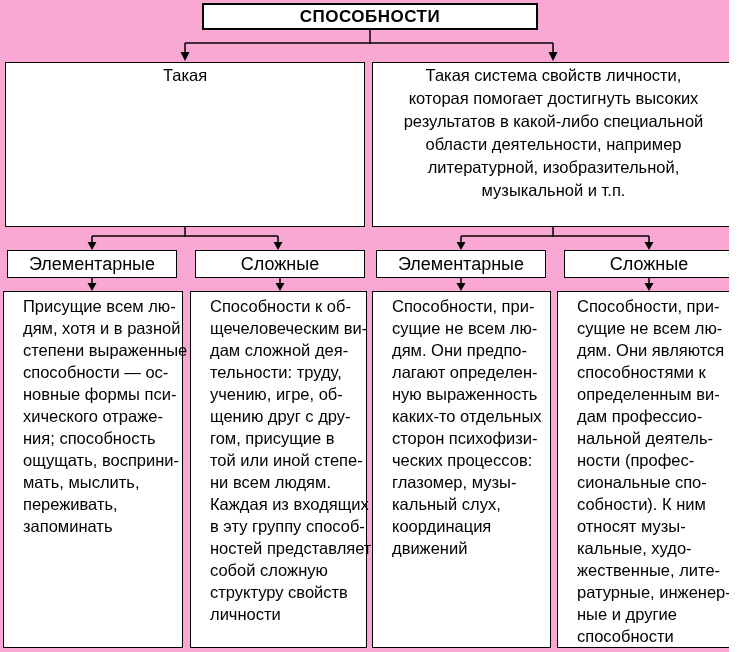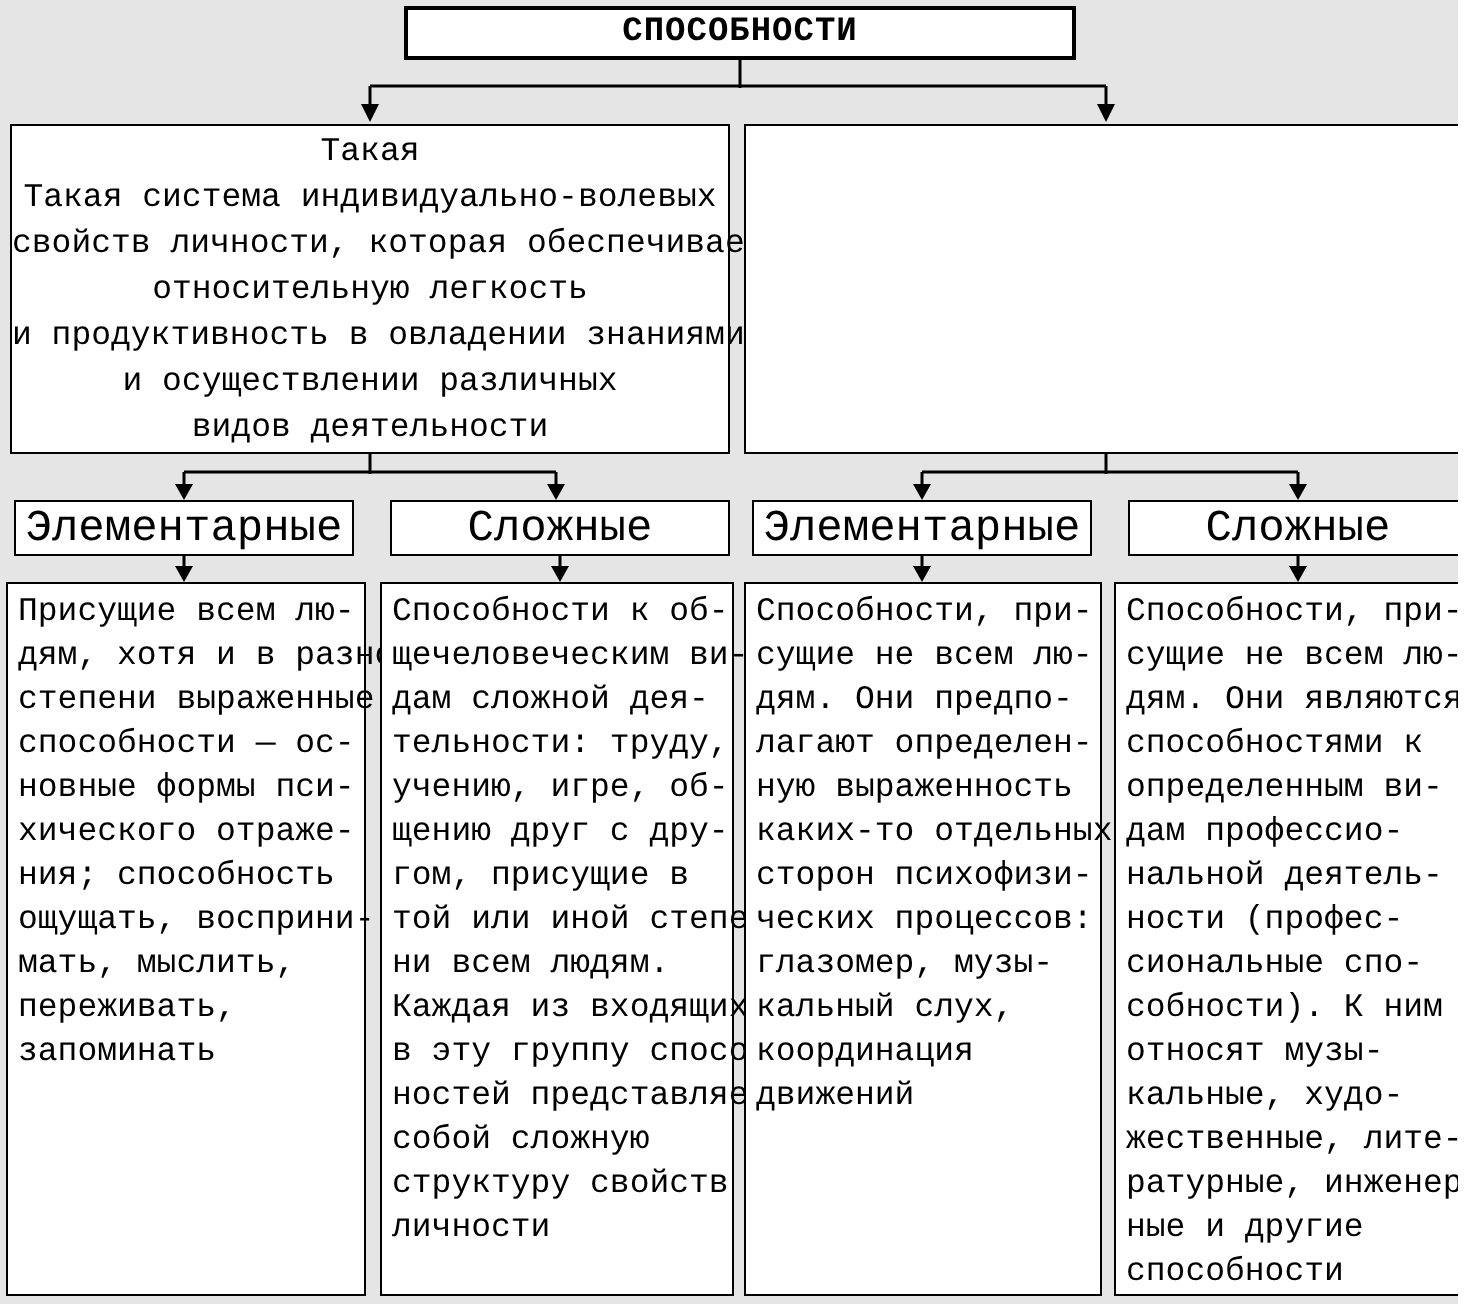--- a/index.html
+++ b/index.html
@@ -4,22 +4,22 @@
 <style>
   html, body {
     margin: 0;
     padding: 0;
     background: #ffffff;
   }
   .canvas {
     position: relative;
     width: 729px;
     height: 652px;
-    background: #e5e5e5;
-    font-family: Liberation Mono, monospace;
+    background: #f9a8d4;
+    font-family: Liberation Sans, sans-serif;
     color: #000000;
     overflow: hidden;
   }
   .connectors {
     position: absolute;
     left: 0; top: 0;
     width: 739px; height: 652px;
   }
   .box {
     position: absolute;
@@ -46,31 +46,31 @@
     line-height: 23px;
     padding-top: 1px;
   }
   .l2-left  { left: 5px;   width: 360px; }
   .l2-right { left: 372px; width: 363px; }
   .l2-head { white-space: pre; }
   .l2-body { white-space: pre; }
   .l3 {
     top: 250px;
     height: 28px;
-    font-size: 22px;
+    font-size: 18px;
     display: flex;
     align-items: center;
     justify-content: center;
   }
   .l4 {
     top: 291px;
     height: 357px;
     font-size: 16.5px;
     line-height: 22px;
-    padding: 3px 5px;
+    padding: 3px 19px;
     white-space: pre;
     text-align: left;
   }
 </style>
 </head>
 <body>
 
 <div class="canvas">
 
   <svg class="connectors" width="739" height="652" viewBox="0 0 739 652" stroke="#000000" stroke-width="1.5" fill="#000000">
@@ -105,29 +105,29 @@
     <line x1="649" y1="278" x2="649" y2="284"></line>
     <polygon points="644.5,283 653.5,283 649,291" stroke="none"></polygon>
   </svg>
 
   <div class="box root">
     <span>СПОСОБНОСТИ</span>
   </div>
 
   <div class="box l2 l2-left">
     <div class="l2-head">Такая</div>
-    <div class="l2-body">Такая система индивидуально-волевых
-свойств личности, которая обеспечивает
-относительную легкость
-и продуктивность в овладении знаниями
-и осуществлении различных
-видов деятельности</div>
   </div>
 
   <div class="box l2 l2-right">
+    <div class="l2-body">Такая система свойств личности,
+которая помогает достигнуть высоких
+результатов в какой-либо специальной
+области деятельности, например
+литературной, изобразительной,
+музыкальной и т.п.</div>
   </div>
 
   <div class="box l3" style="left:7px;   width:170px;">Элементарные</div>
   <div class="box l3" style="left:195px; width:170px;">Сложные</div>
   <div class="box l3" style="left:376px; width:170px;">Элементарные</div>
   <div class="box l3" style="left:564px; width:170px;">Сложные</div>
 
   <div class="box l4" style="left:3px;   width:180px;">Присущие всем лю-
 дям, хотя и в разной
 степени выраженные

